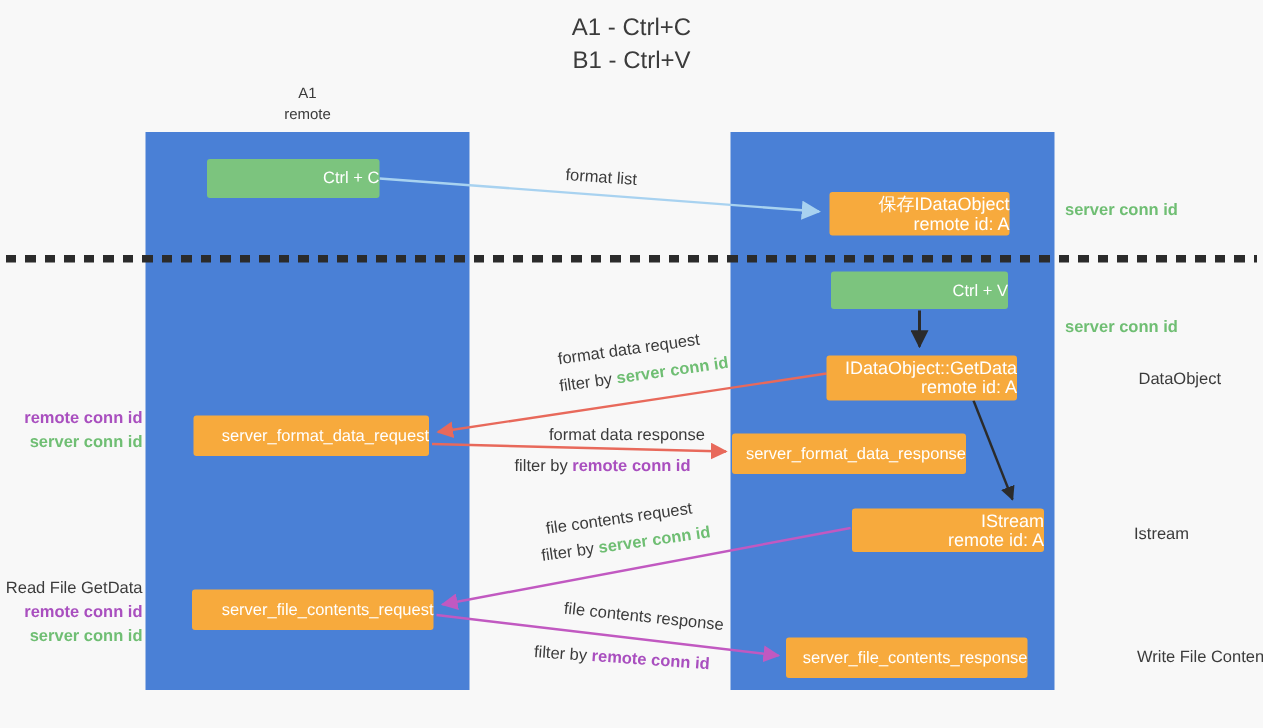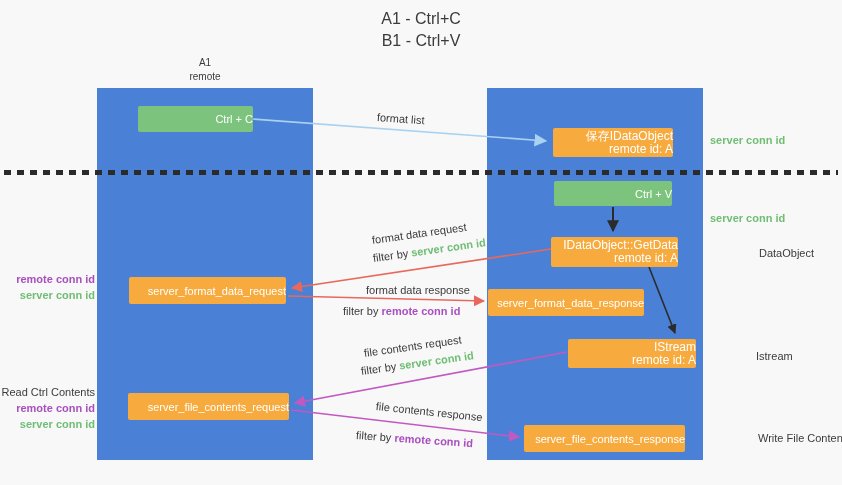--- a/index.html
+++ b/index.html
@@ -143,21 +143,21 @@
   <div class="flow-label rot-dn1" style="left:356px;top:429px">
     <span>filter by </span><span class="fp">remote conn id</span>
   </div>
 
   <div class="side left-block" style="top:271px">
     <div class="fp">remote conn id</div>
     <div class="fg">server conn id</div>
   </div>
 
   <div class="side left-block" style="top:384px">
-    <div class="dark">Read Ctrl Contents</div>
+    <div class="dark">Read File GetData</div>
     <div class="fp">remote conn id</div>
     <div class="fg">server conn id</div>
   </div>
 
   <div class="side fg" style="left:710px;top:132px">server conn id</div>
   <div class="side fg" style="left:710px;top:210px">server conn id</div>
   <div class="side right-of" style="left:713px;top:245px">DataObject</div>
   <div class="side right-of" style="left:710px;top:348px">Istream</div>
   <div class="side right-of" style="left:712px;top:430px">Write File Contents</div>
 

